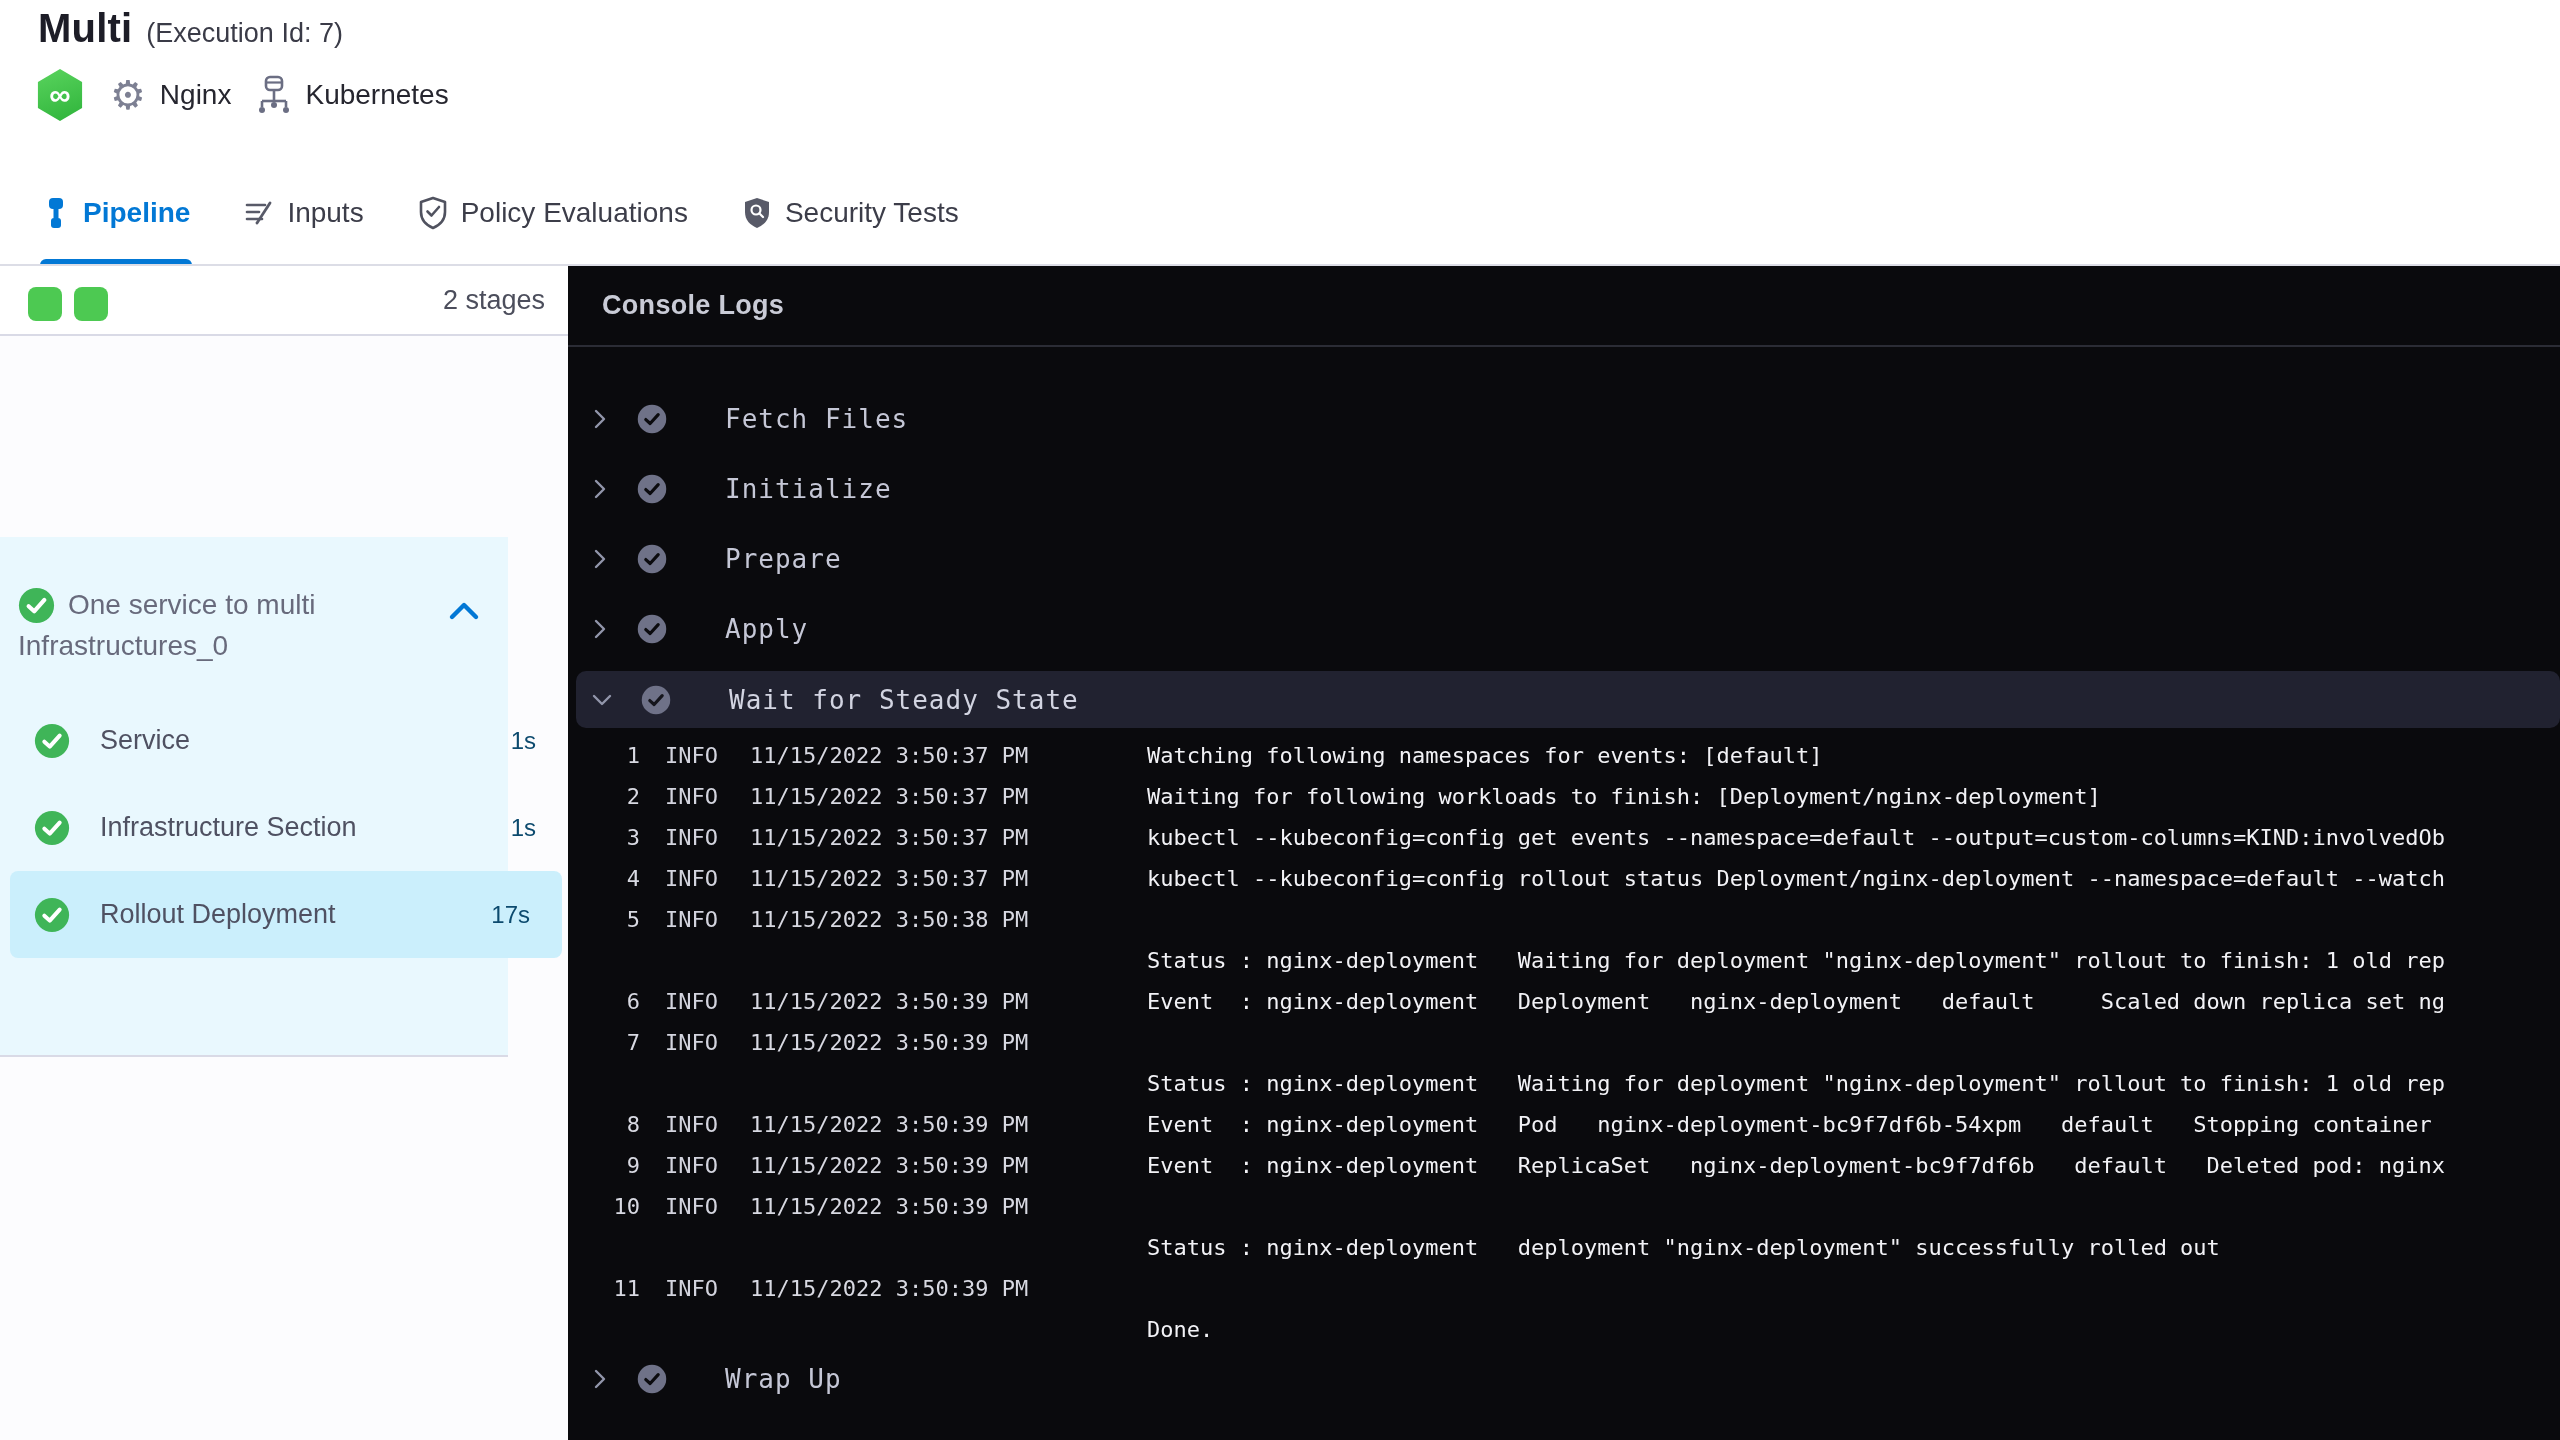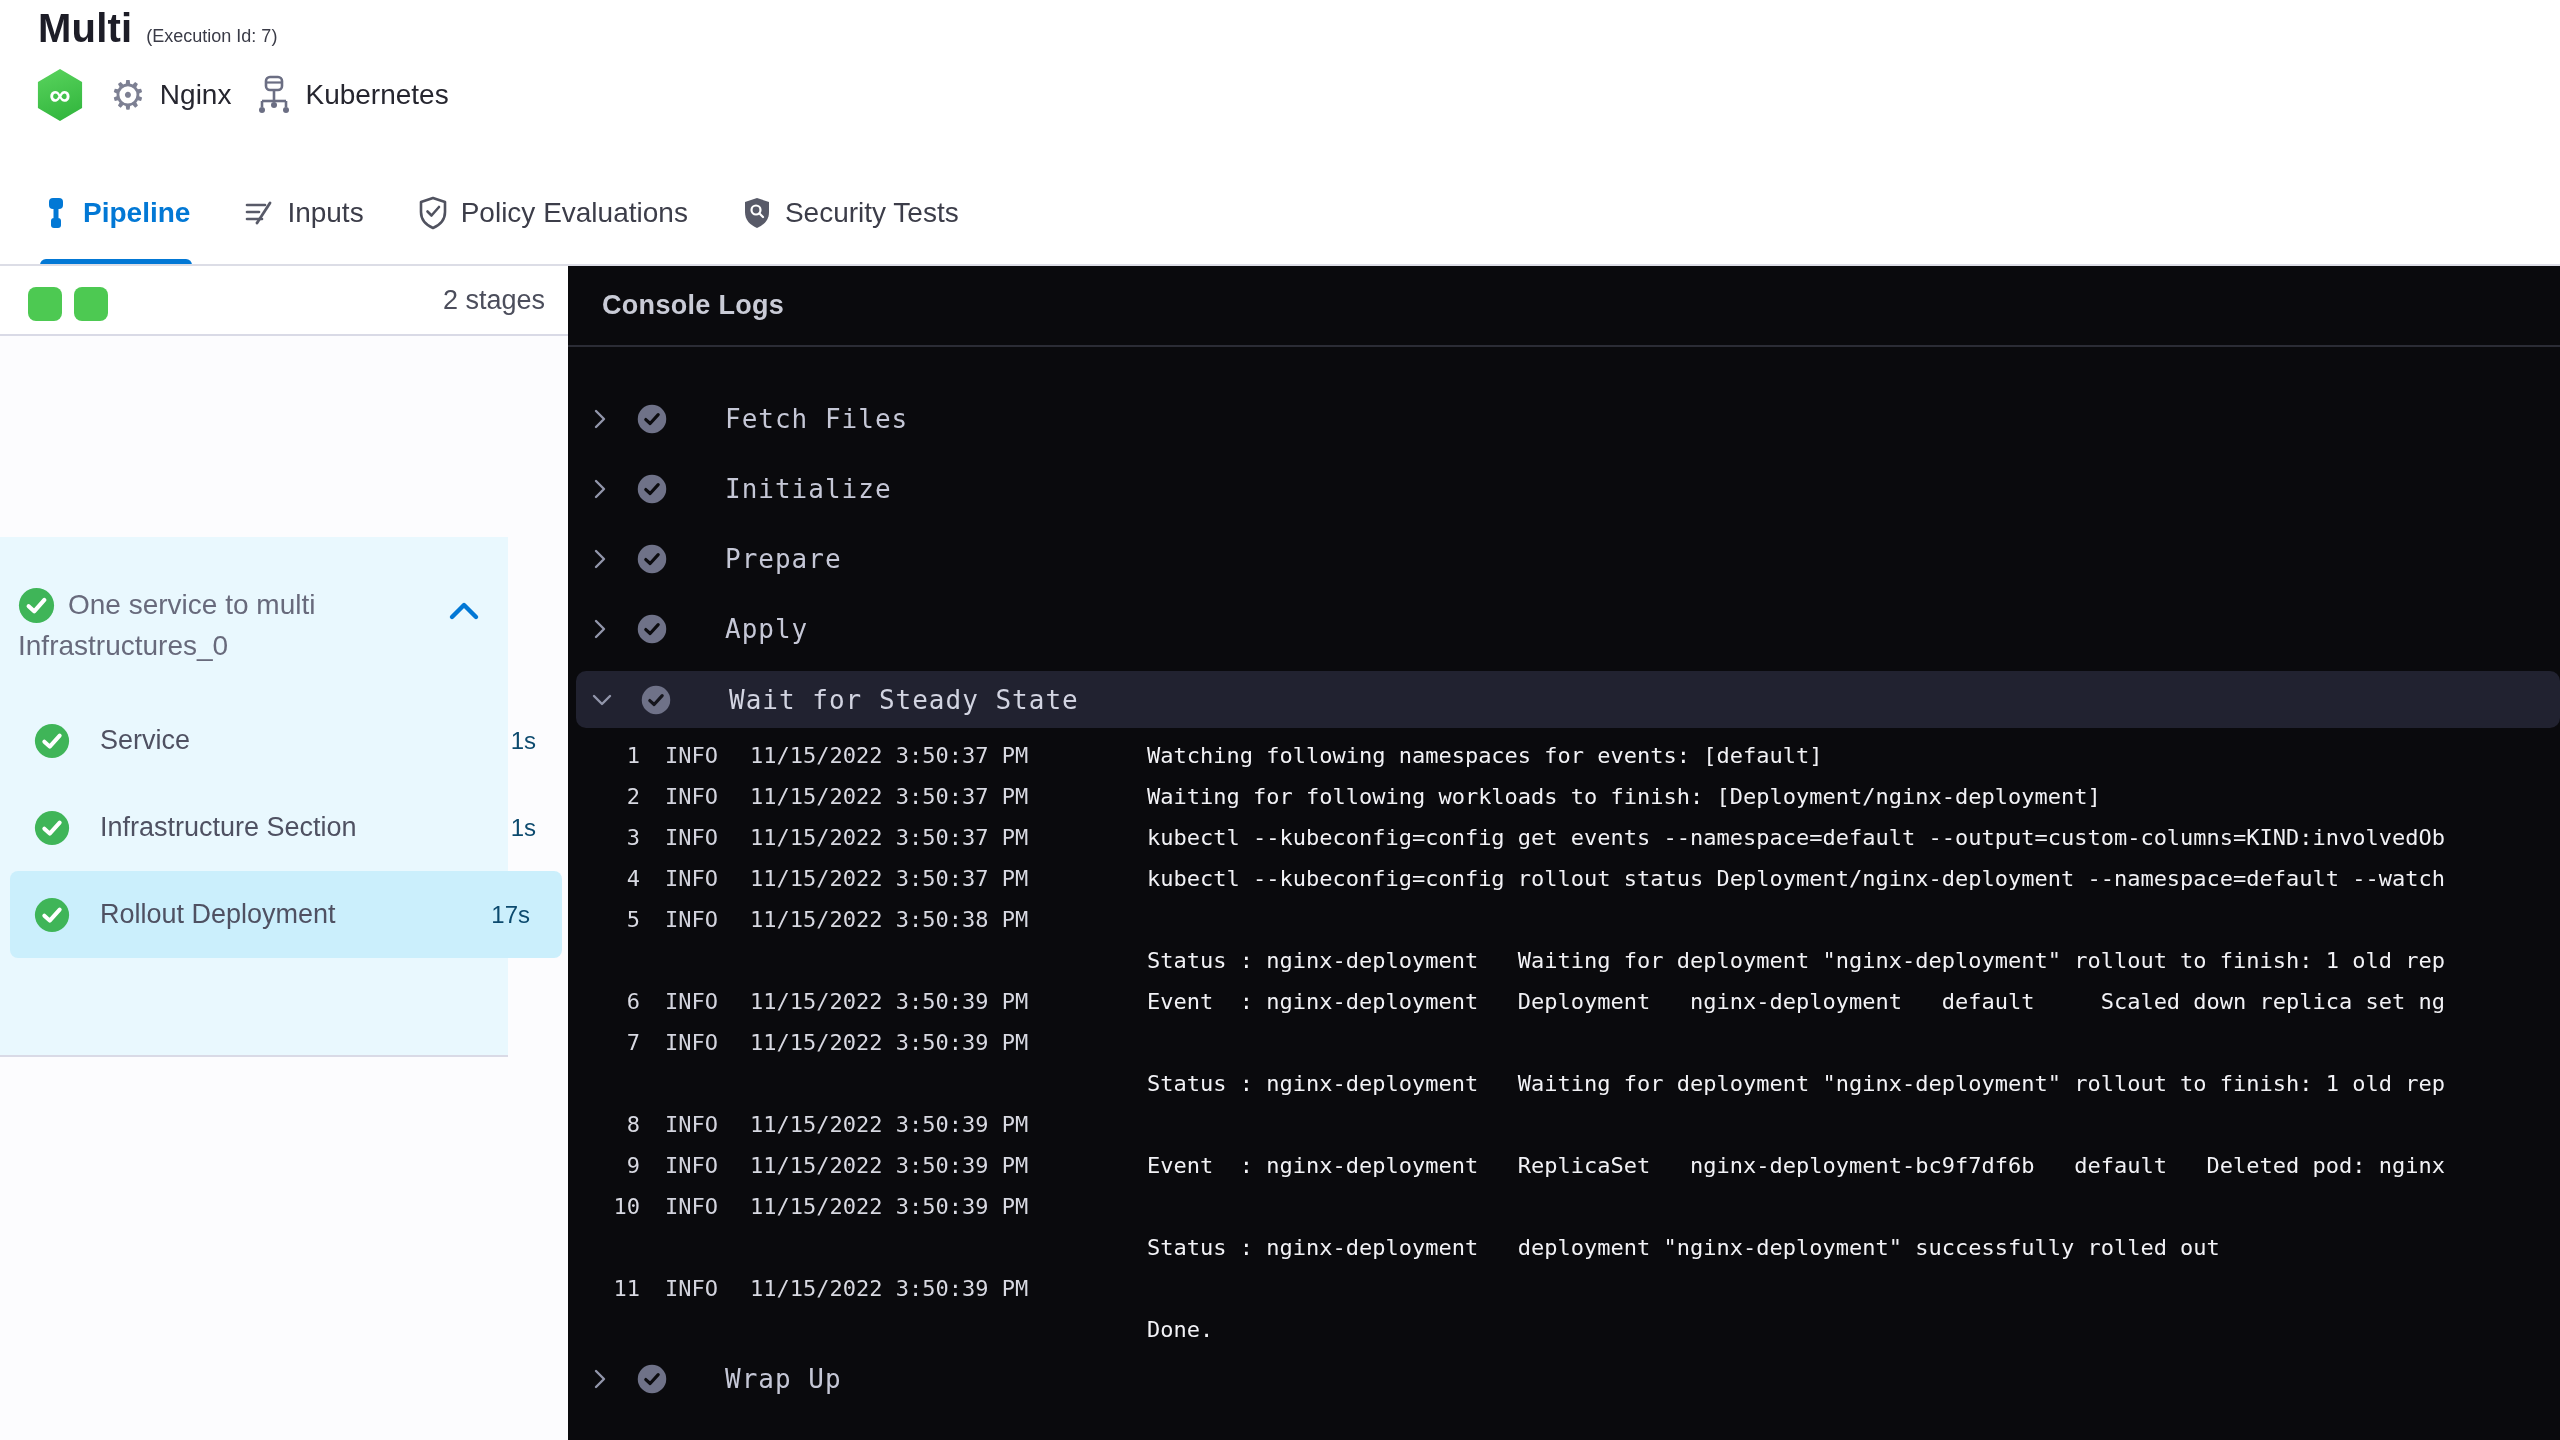--- a/index.html
+++ b/index.html
@@ -3,21 +3,21 @@
 <meta charset="utf-8">
 <style>
   * { margin:0; padding:0; box-sizing:border-box; }
   html,body { width:2560px; height:1440px; overflow:hidden; background:#ffffff;
     font-family:"Liberation Sans", sans-serif; }
 
   
   #page-header { position:absolute; left:0; top:0; width:2560px; height:266px; background:#ffffff; }
   .title-row { position:absolute; left:38px; top:6px; display:flex; align-items:baseline; gap:14px; }
   .exec-title { font-size:40px; font-weight:bold; color:#1d1d27; letter-spacing:.2px; }
-  .exec-id { font-size:18px; color:#3a3b47; }
+  .exec-id { font-size:27px; color:#3a3b47; }
   .entity-row { position:absolute; left:36px; top:70px; display:flex; align-items:center; gap:26px; height:50px; }
   .hexagon { width:48px; height:52px; background:linear-gradient(160deg,#5ad45e,#2eb33a);
     clip-path:polygon(50% 0,96% 25%,96% 75%,50% 100%,4% 75%,4% 25%);
     display:flex; align-items:center; justify-content:center; color:#fff; font-size:30px; font-weight:bold; }
   .entity { display:flex; align-items:center; gap:14px; font-size:28px; color:#26262f; }
   .gear-glyph { font-size:40px; color:#7d8093; line-height:1; }
 
   
   #tabbar { position:absolute; left:0; top:160px; width:2560px; height:106px; background:#fff; }
   .tabs { position:absolute; left:40px; top:0; height:100%; display:flex; gap:50px; }
@@ -309,20 +309,21 @@
       <div class="log-row">
     <span class="log-num"></span>
     <span class="log-lvl"></span>
     <span class="log-time"></span>
     <span class="log-msg">Status : nginx-deployment   Waiting for deployment "nginx-deployment" rollout to finish: 1 old rep</span>
   </div>
       <div class="log-row">
     <span class="log-num">8</span>
     <span class="log-lvl">INFO</span>
     <span class="log-time">11/15/2022 3:50:39 PM</span>
+    <span class="log-msg">Event  : nginx-deployment   Pod   nginx-deployment-bc9f7df6b-54xpm   default   Stopping container</span>
   </div>
       <div class="log-row">
     <span class="log-num">9</span>
     <span class="log-lvl">INFO</span>
     <span class="log-time">11/15/2022 3:50:39 PM</span>
     <span class="log-msg">Event  : nginx-deployment   ReplicaSet   nginx-deployment-bc9f7df6b   default   Deleted pod: nginx</span>
   </div>
       <div class="log-row">
     <span class="log-num">10</span>
     <span class="log-lvl">INFO</span>

